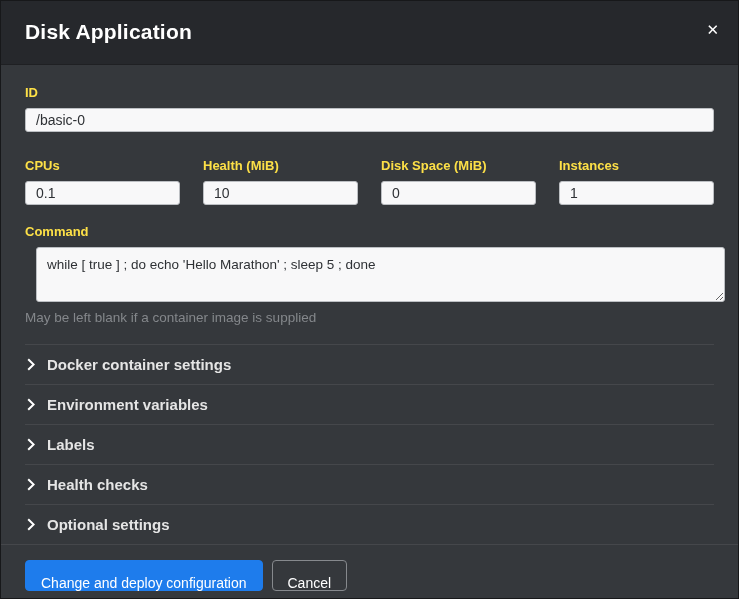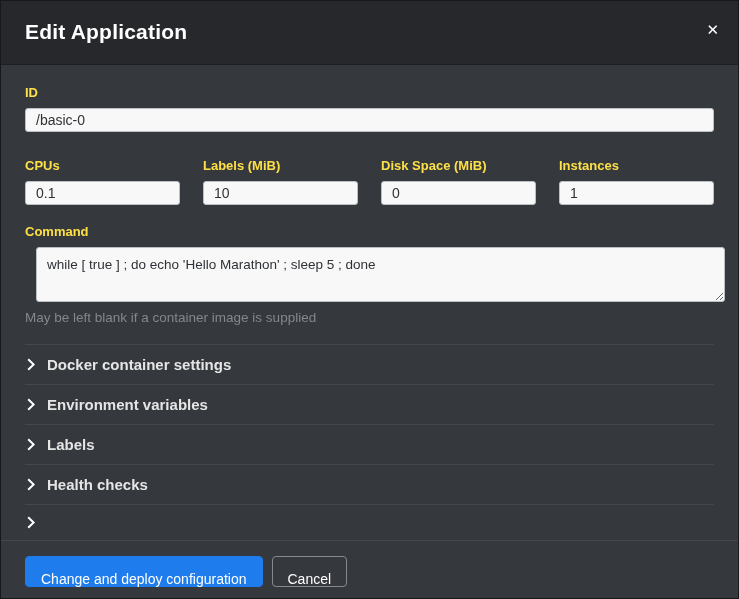--- a/index.html
+++ b/index.html
@@ -134,38 +134,38 @@
     border: 1px solid #86898d;
     color: #ffffff;
   }
 </style>
 </head>
 <body>
 
 <div class="modal">
 
   <div class="modal-header">
-    <div class="modal-title">Edit Application</div>
+    <div class="modal-title">Disk Application</div>
     <button class="close-btn">✕</button>
   </div>
 
   <div class="modal-body">
 
     <div class="form-group">
       <label class="form-label">ID</label>
       <input class="text-input" type="text" value="/basic-0" style="">
     </div>
 
     <div class="fields-row">
       <div>
         <label class="form-label">CPUs</label>
         <input class="text-input" type="text" value="0.1" style="">
       </div>
       <div>
-        <label class="form-label">Labels (MiB)</label>
+        <label class="form-label">Health (MiB)</label>
         <input class="text-input" type="text" value="10" style="">
       </div>
       <div>
         <label class="form-label">Disk Space (MiB)</label>
         <input class="text-input" type="text" value="0" style="">
       </div>
       <div>
         <label class="form-label">Instances</label>
         <input class="text-input" type="text" value="1" style="">
       </div>
@@ -214,20 +214,21 @@
         </span>
         <span class="section-label">Health checks</span>
       </div>
 
       <div class="section-row">
         <span class="chevron">
           <svg width="8" height="13" viewBox="0 0 8 13">
               <path d="M1.2 1.2 L6.6 6.5 L1.2 11.8" stroke="#ffffff" stroke-width="2" fill="none"></path>
             </svg>
         </span>
+        <span class="section-label">Optional settings</span>
       </div>
 
     </div>
   </div>
 
   <div class="modal-footer">
     <button class="btn btn-primary">Change and deploy configuration</button>
     <button class="btn btn-default">Cancel</button>
   </div>
 

